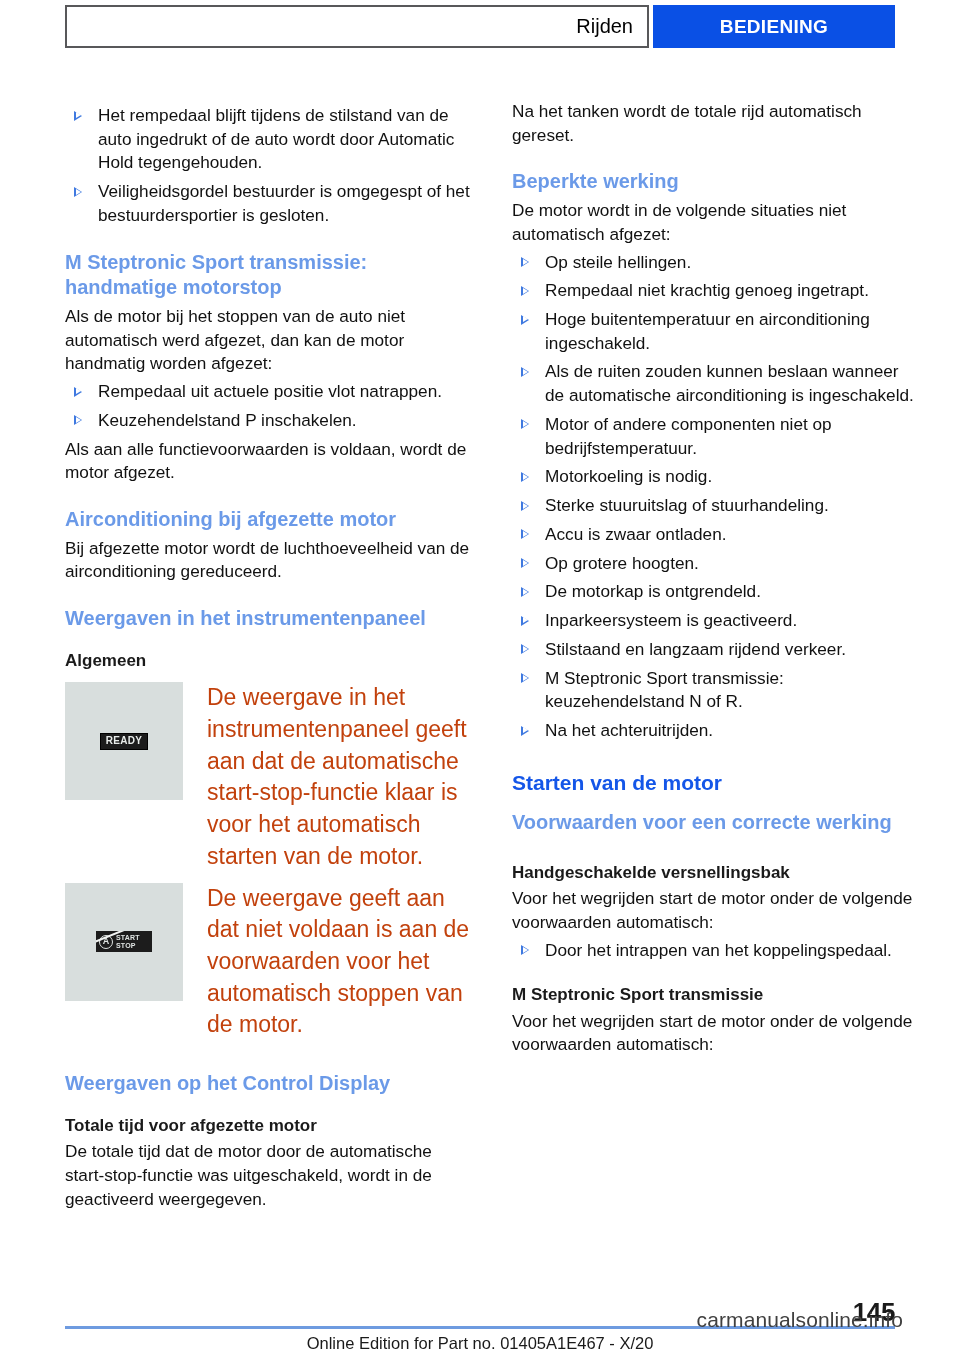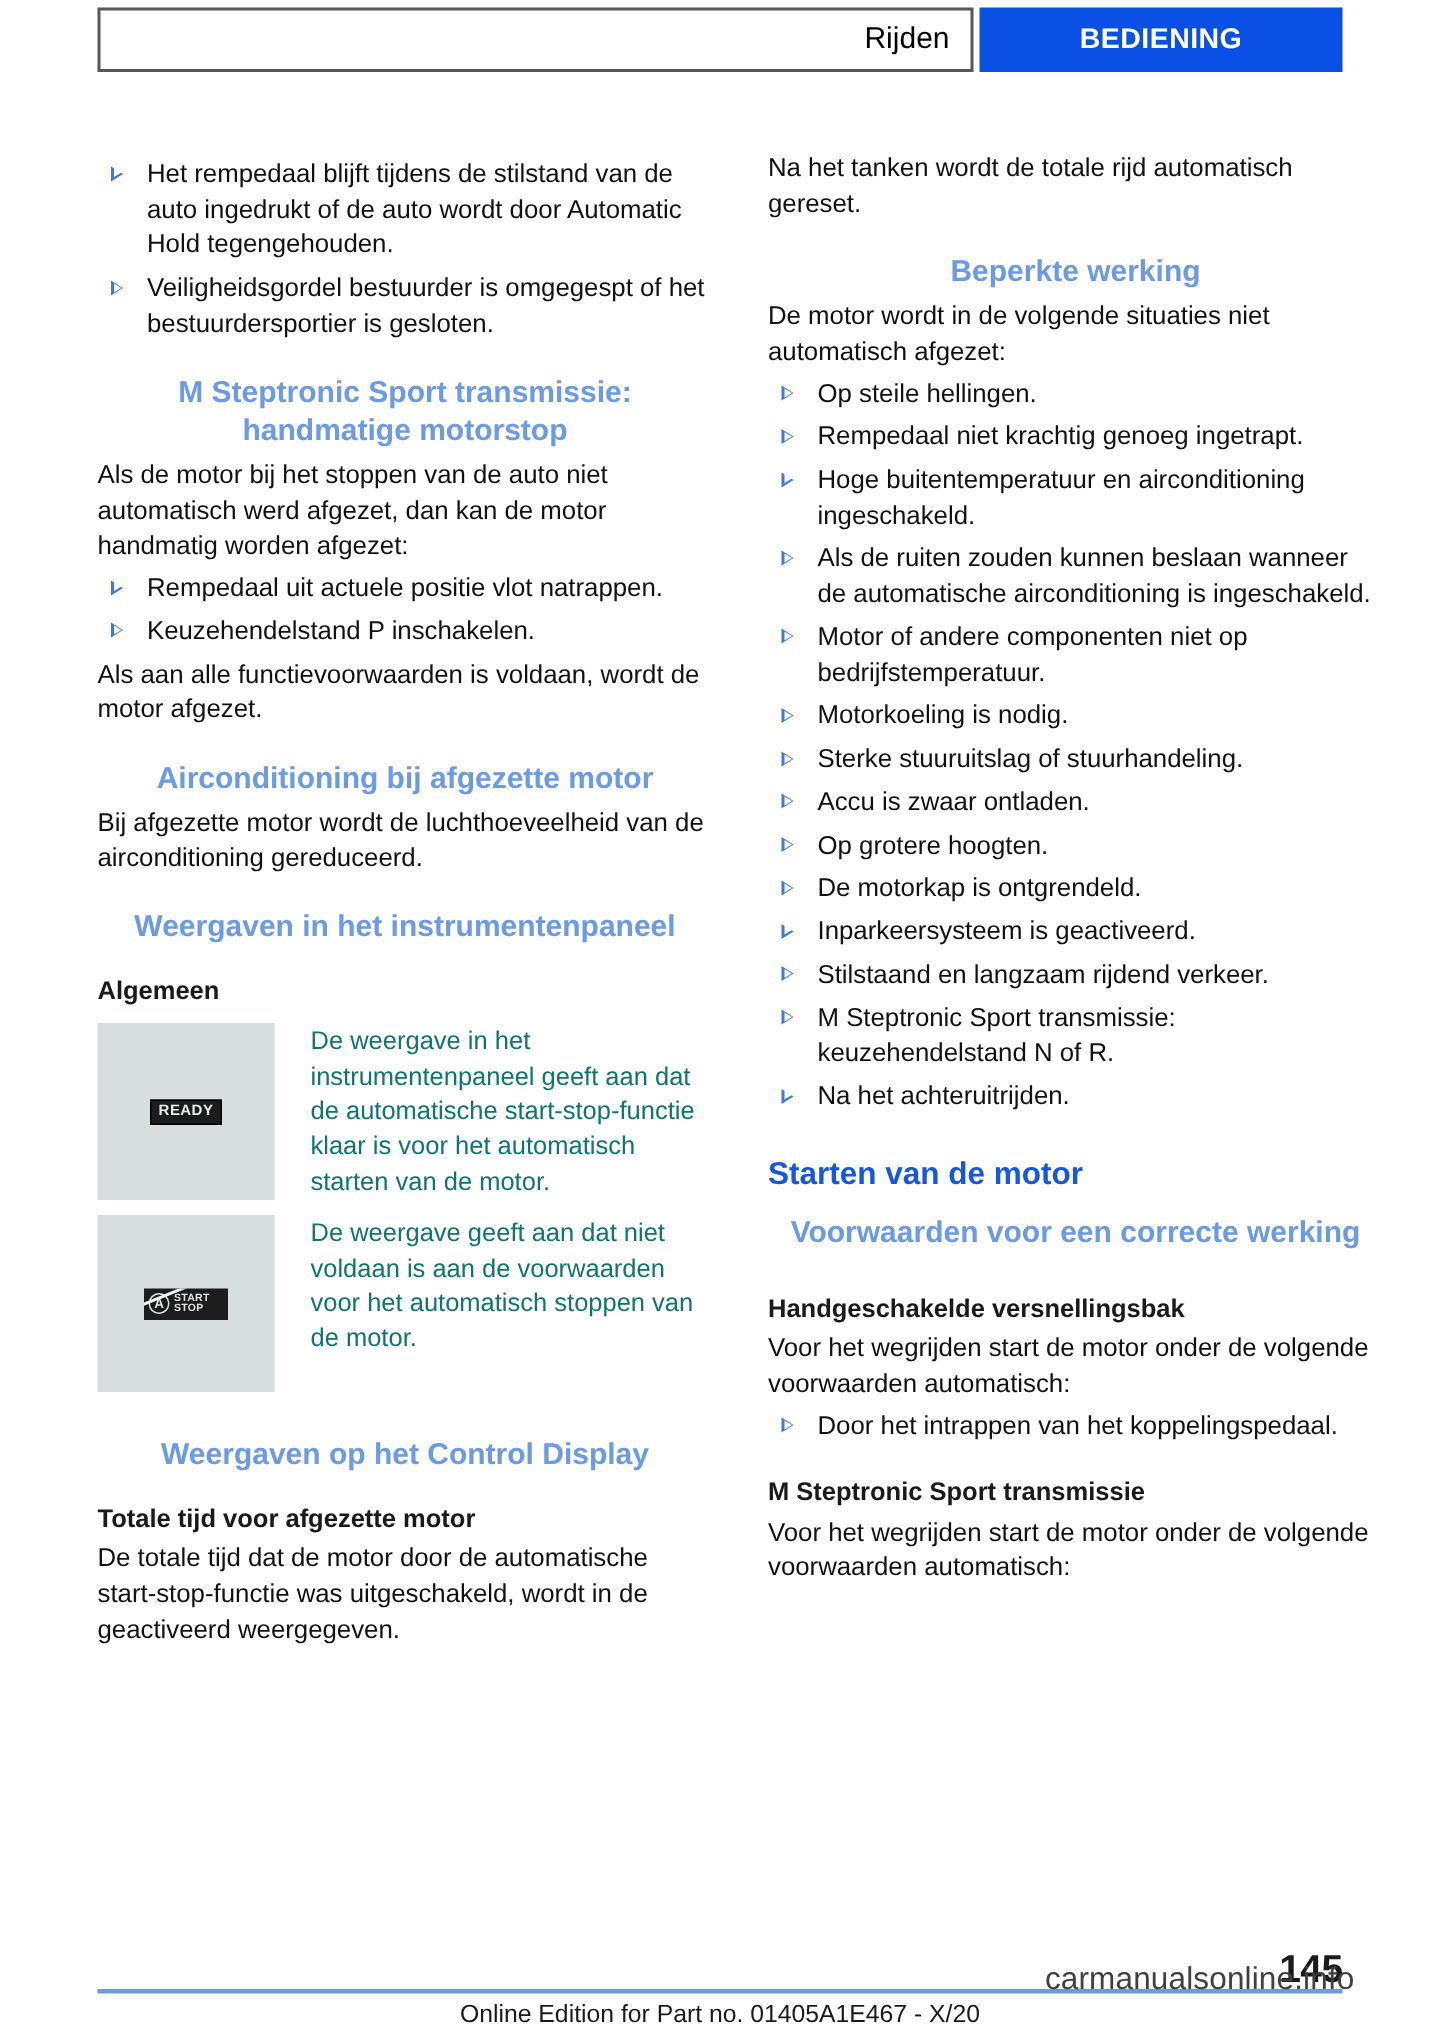--- a/index.html
+++ b/index.html
@@ -70,21 +70,20 @@
     font-weight: bold;
     line-height: 1.30;
     margin: 26px 0 10px 0;
   }
   .h2 {
     color: #6b9ae8;
     font-size: 20px;
     font-weight: bold;
     line-height: 1.28;
     margin: 22px 0 4px 0;
-    text-align: center;
   }
   .h3 {
     color: #1a1a1a;
     font-size: 17px;
     font-weight: bold;
     line-height: 1.32;
     margin: 18px 0 3px 0;
   }
   p.body {
     color: #111;
@@ -145,23 +144,23 @@
     width: 118px;
     height: 118px;
     background: #d8dedd;
     flex: 0 0 118px;
     display: flex;
     align-items: center;
     justify-content: center;
   }
   .figcaption {
     padding-left: 24px;
-    font-size: 17px;
+    font-size: 23px;
     line-height: 1.38;
-    color: #0f766e;
+    color: #c2410c;
   }
 
   
   .ready-badge {
     background: #1c1c1c;
     color: #e8ecea;
     font-size: 10px;
     font-weight: bold;
     letter-spacing: 0.3px;
     padding: 2px 5px 3px 5px;

